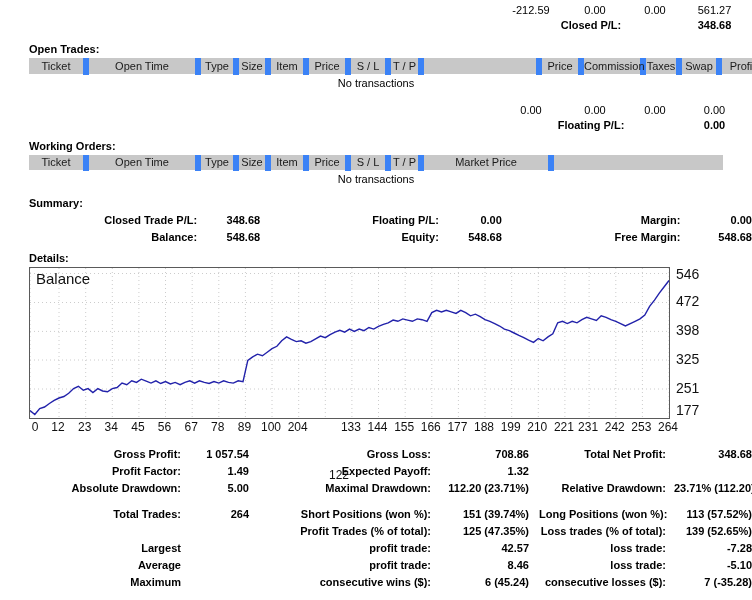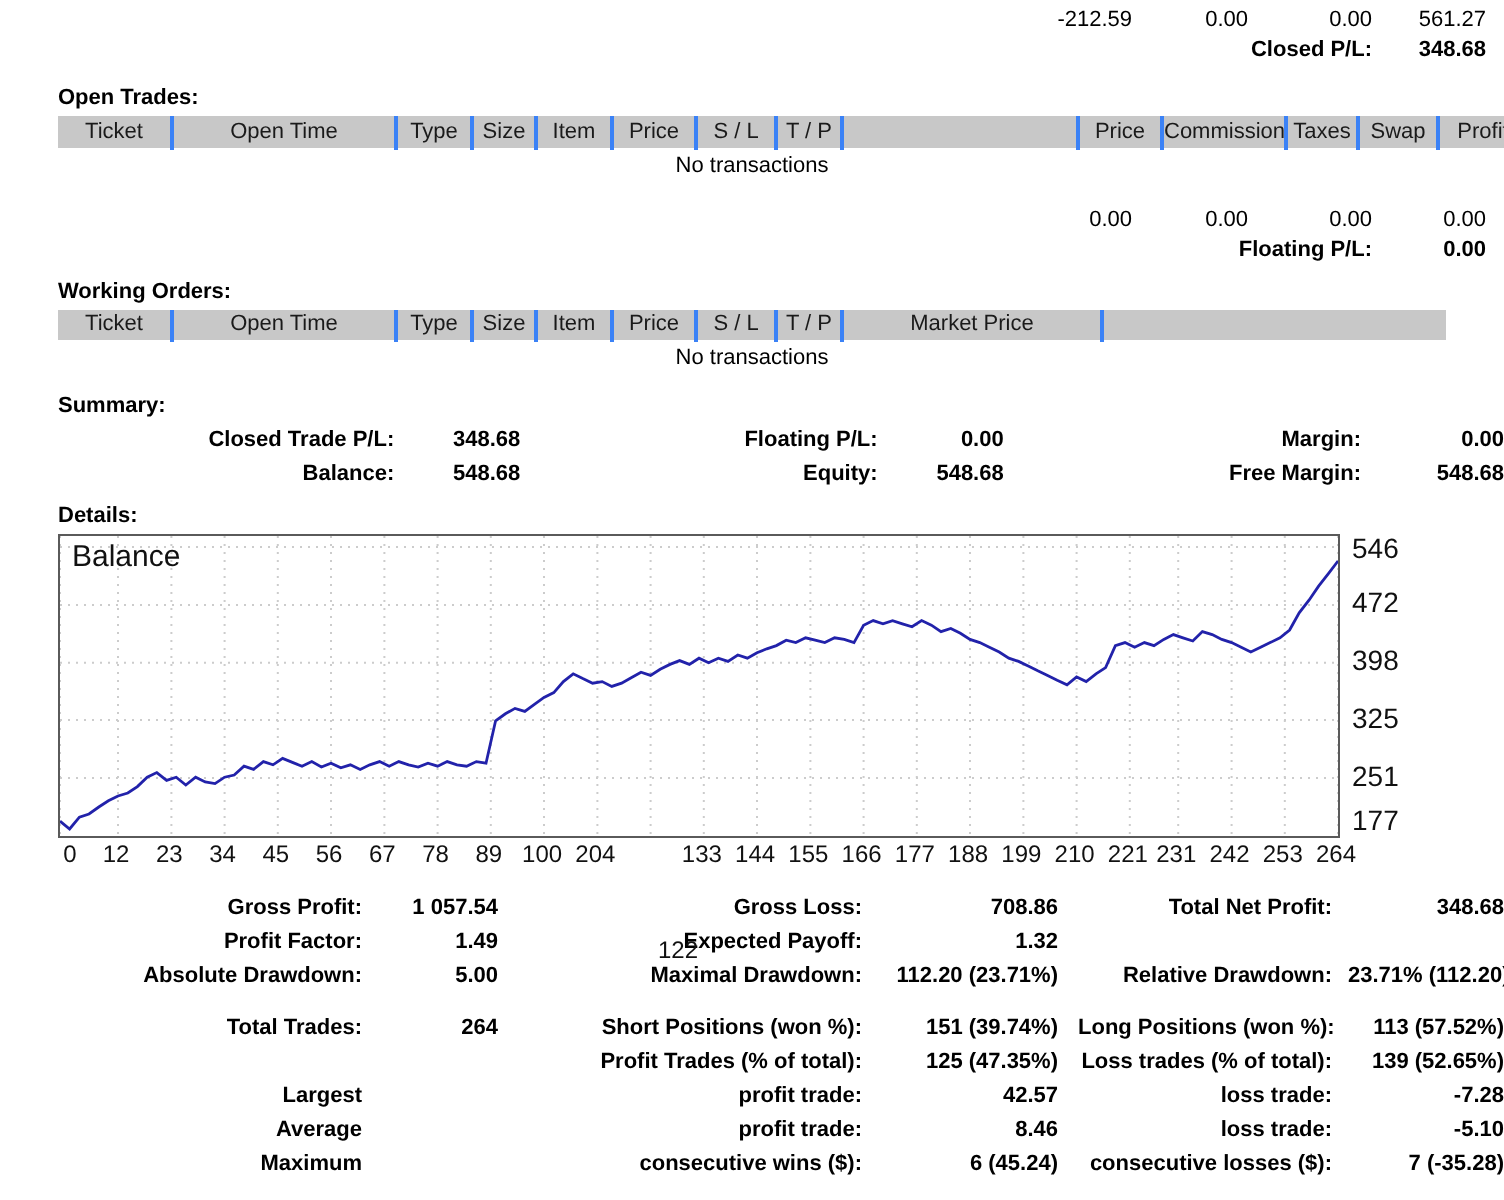--- a/index.html
+++ b/index.html
@@ -24,37 +24,37 @@
 
   
   .topblock { padding-top: 3px; }
   .top-row {
     display: flex;
     justify-content: flex-end;
     height: 14px;
     line-height: 14px;
     padding-right: 9px;
   }
-  .top-row .c { text-align: right; }
+  .top-row .c { text-align: center; }
   .tc1 { width: 70px; }
   .tc2 { width: 58px; }
   .tc3 { width: 62px; }
   .tc4 { width: 57px; }
   .bold { font-weight: bold; }
 
   
   .tbl {
     width: 694px;
     margin-left: 29px;
     border-collapse: collapse;
     table-layout: fixed;
   }
   .tbl th {
     background: #c8c8c8;
-    border-right: 2px solid #3b82f6;
+    border-right: 6px solid #3b82f6;
     border-bottom: 1px solid #ffffff;
     font-weight: normal;
     font-size: 11px;
     height: 16px;
     padding: 0;
     text-align: center;
     color: #1a1a1a;
   }
   .tbl th:last-child { border-right: none; }
   .notrans {

